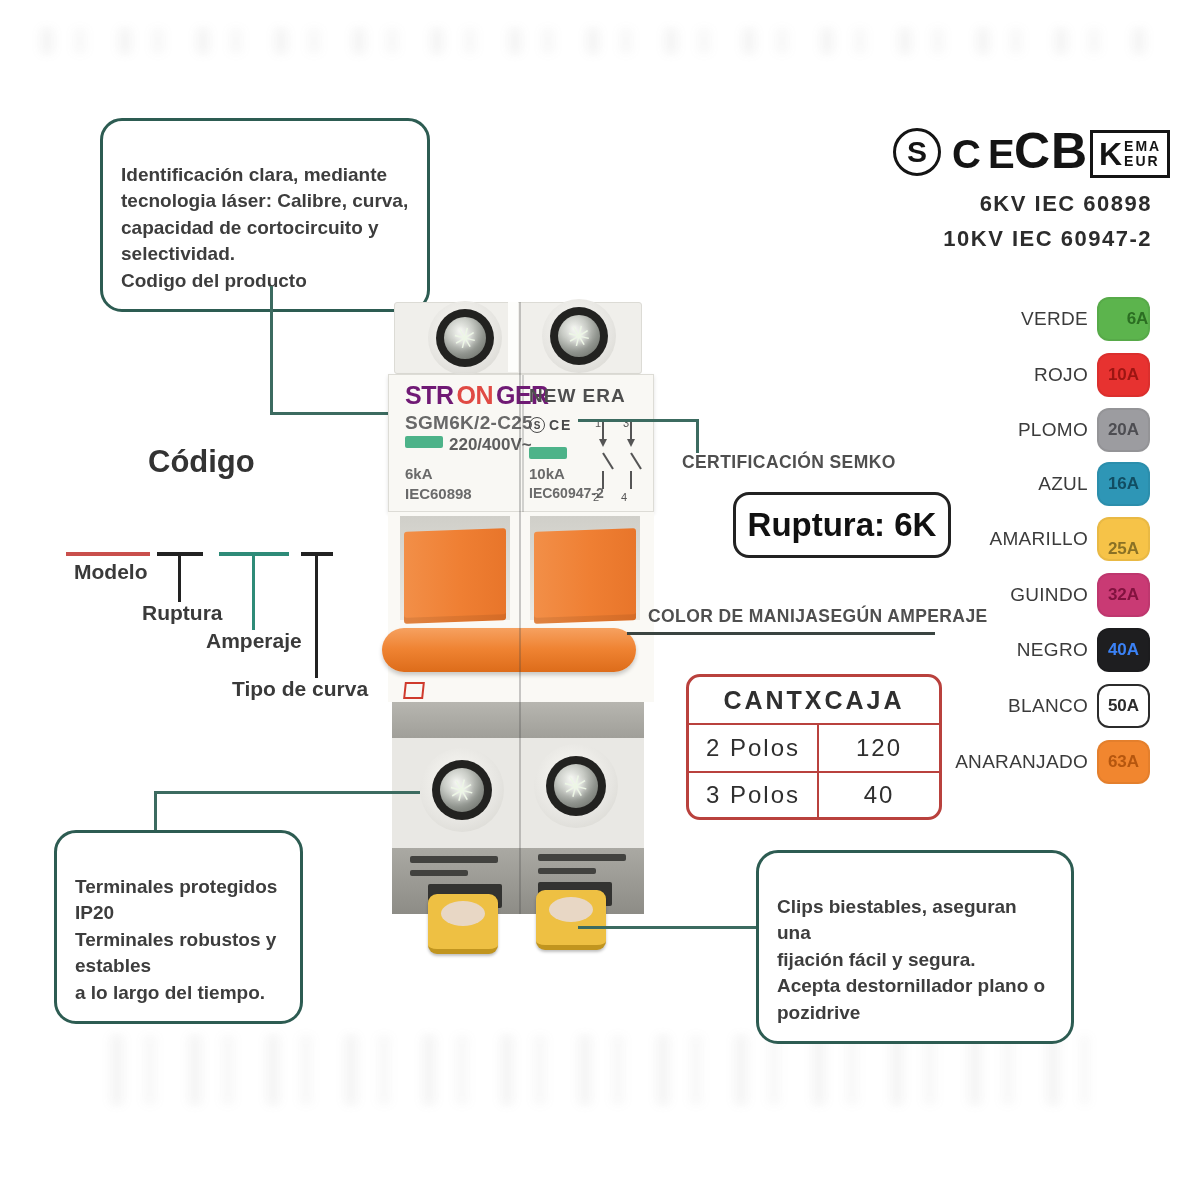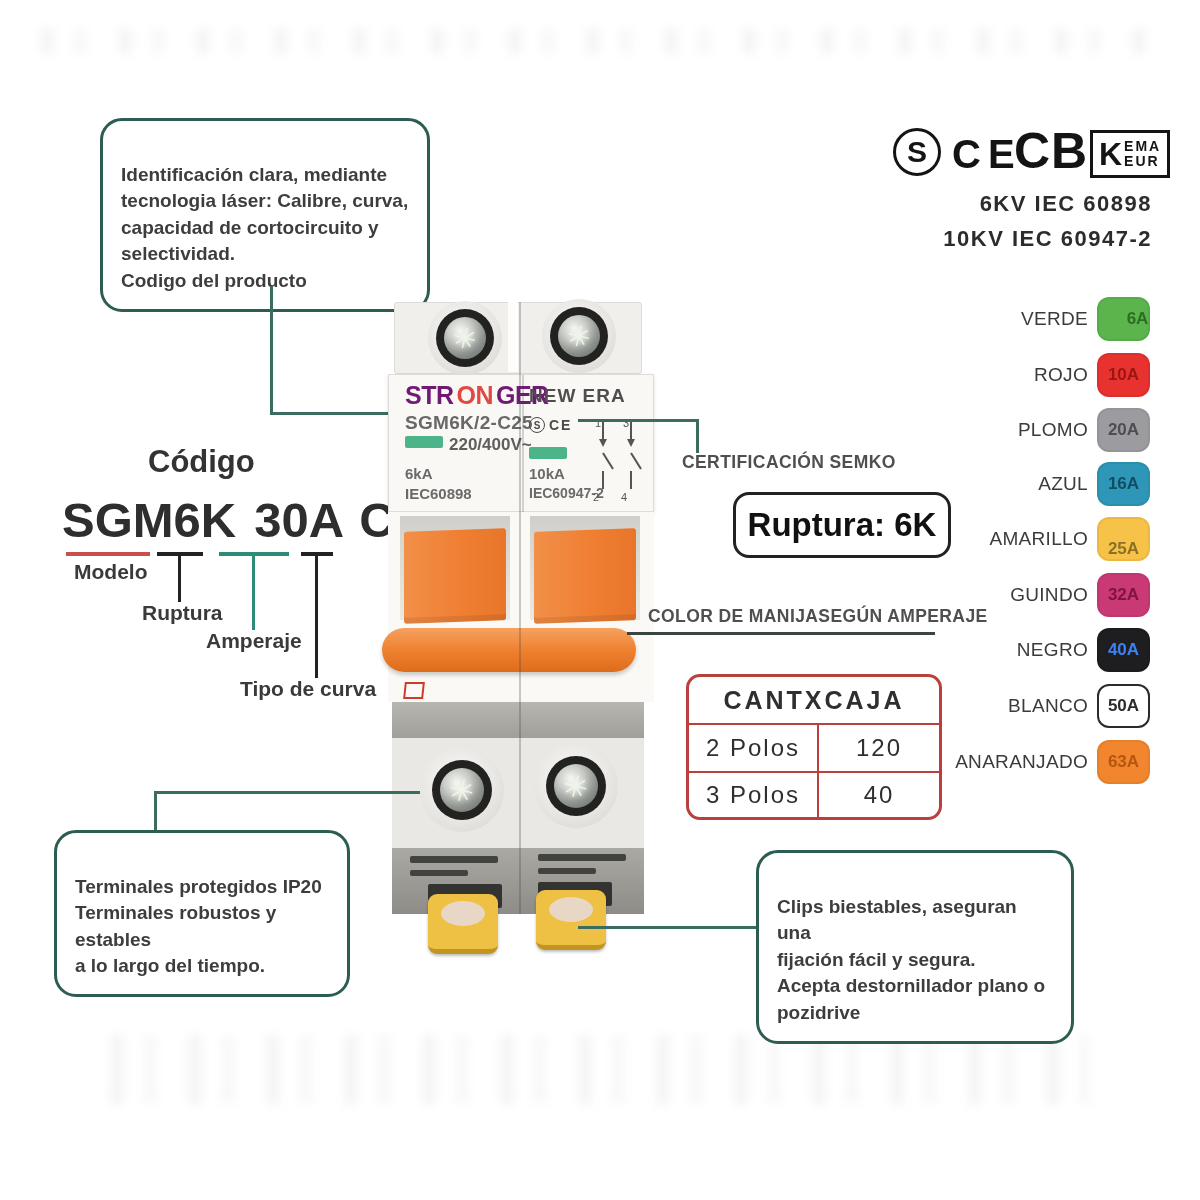--- a/index.html
+++ b/index.html
@@ -185,38 +185,31 @@
     </div>
     <div class="legend-row" style="top:443px;">
       <span class="legend-label">ANARANJADO</span>
       <span class="legend-chip" style="background-color: rgb(241, 134, 47); border-color: rgba(0, 0, 0, 0.05);">
           <span style="color: rgb(181, 86, 14);">63A</span>
         </span>
     </div>
   </div>
 
   <div class="codigo-title" style="left:148px; top:444px;">Código</div>
-  <div class="code-line" style="left:62px; top:492px;">
-    <span>SGM6K</span>
-    <span style="width:18px;"></span>
-    <span>30A</span>
-    <span style="width:15px;"></span>
-    <span>C</span>
-  </div>
   <div class="code-bar" style="left:66px; top:552px; width:84px; background:#c94f4c;"></div>
   <div class="code-bar" style="left:157px; top:552px; width:46px; height:3.5px; background:#222;"></div>
   <div class="code-v" style="left:178px; top:552px; height:50px; background:#222;"></div>
   <div class="code-bar" style="left:219px; top:552px; width:70px; background:#2e8b78;"></div>
   <div class="code-v" style="left:252px; top:552px; height:78px; background:#2e8b78;"></div>
   <div class="code-bar" style="left:301px; top:552px; width:32px; height:3.5px; background:#222;"></div>
   <div class="code-v" style="left:315px; top:552px; height:126px; background:#222;"></div>
   <div class="code-label" style="left:74px; top:560px;">Modelo</div>
   <div class="code-label" style="left:142px; top:601px;">Ruptura</div>
   <div class="code-label" style="left:206px; top:629px;">Amperaje</div>
-  <div class="code-label" style="left:240px; top:677px;">Tipo de curva</div>
+  <div class="code-label" style="left:232px; top:677px;">Tipo de curva</div>
 
   <div class="breaker">
 
     <div class="brk-top"></div>
     <div class="brk-gap" style="left:120px; top:2px; width:10px; height:70px;"></div>
     <div class="boss" style="left:40px; top:1px; width:74px; height:74px;"></div>
     <div class="boss" style="left:154px; top:-1px; width:74px; height:74px;"></div>
     <div class="hole" style="left:48px; top:9px; width:58px; height:58px;"></div>
     <div class="hole" style="left:162px; top:7px; width:58px; height:58px;"></div>
     <div class="screw" style="left:56px; top:17px; width:42px; height:42px;">
@@ -323,21 +316,21 @@
       <div class="tbl-cell-value">120</div>
     </div>
     <div class="tbl-row">
       <div class="tbl-cell-label">3 Polos</div>
       <div class="tbl-cell-value">40</div>
     </div>
   </div>
 
   <div class="conn" style="left:154px; top:791px; width:266px; height:2.5px;"></div>
   <div class="conn" style="left:154px; top:791px; width:2.5px; height:42px;"></div>
-  <div class="callout" style="left:54px; top:830px; width:296px;">
+  <div class="callout" style="left:54px; top:830px; width:249px;">
     <span>Terminales protegidos IP20
 Terminales robustos y estables
 a lo largo del tiempo.</span>
   </div>
 
   <div class="conn" style="left:578px; top:926px; width:180px; height:2.5px;"></div>
   <div class="callout" style="left:756px; top:850px; width:318px;">
     <span>Clips biestables, aseguran una
 fijación fácil y segura.
 Acepta destornillador plano o

